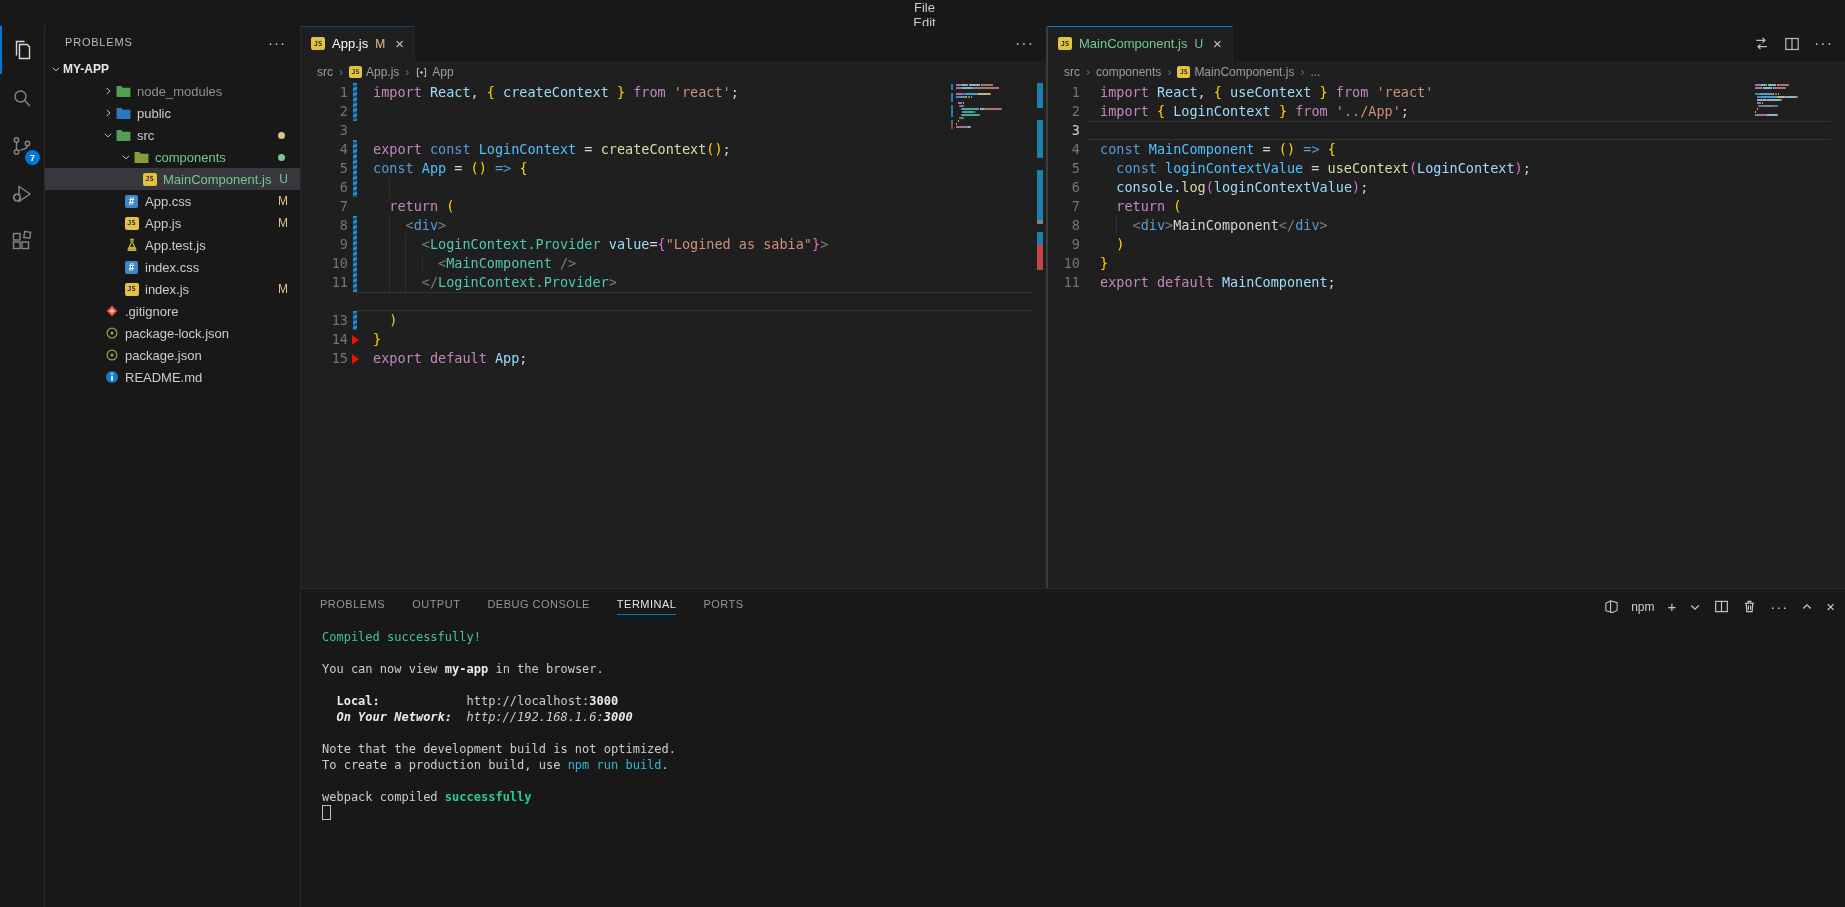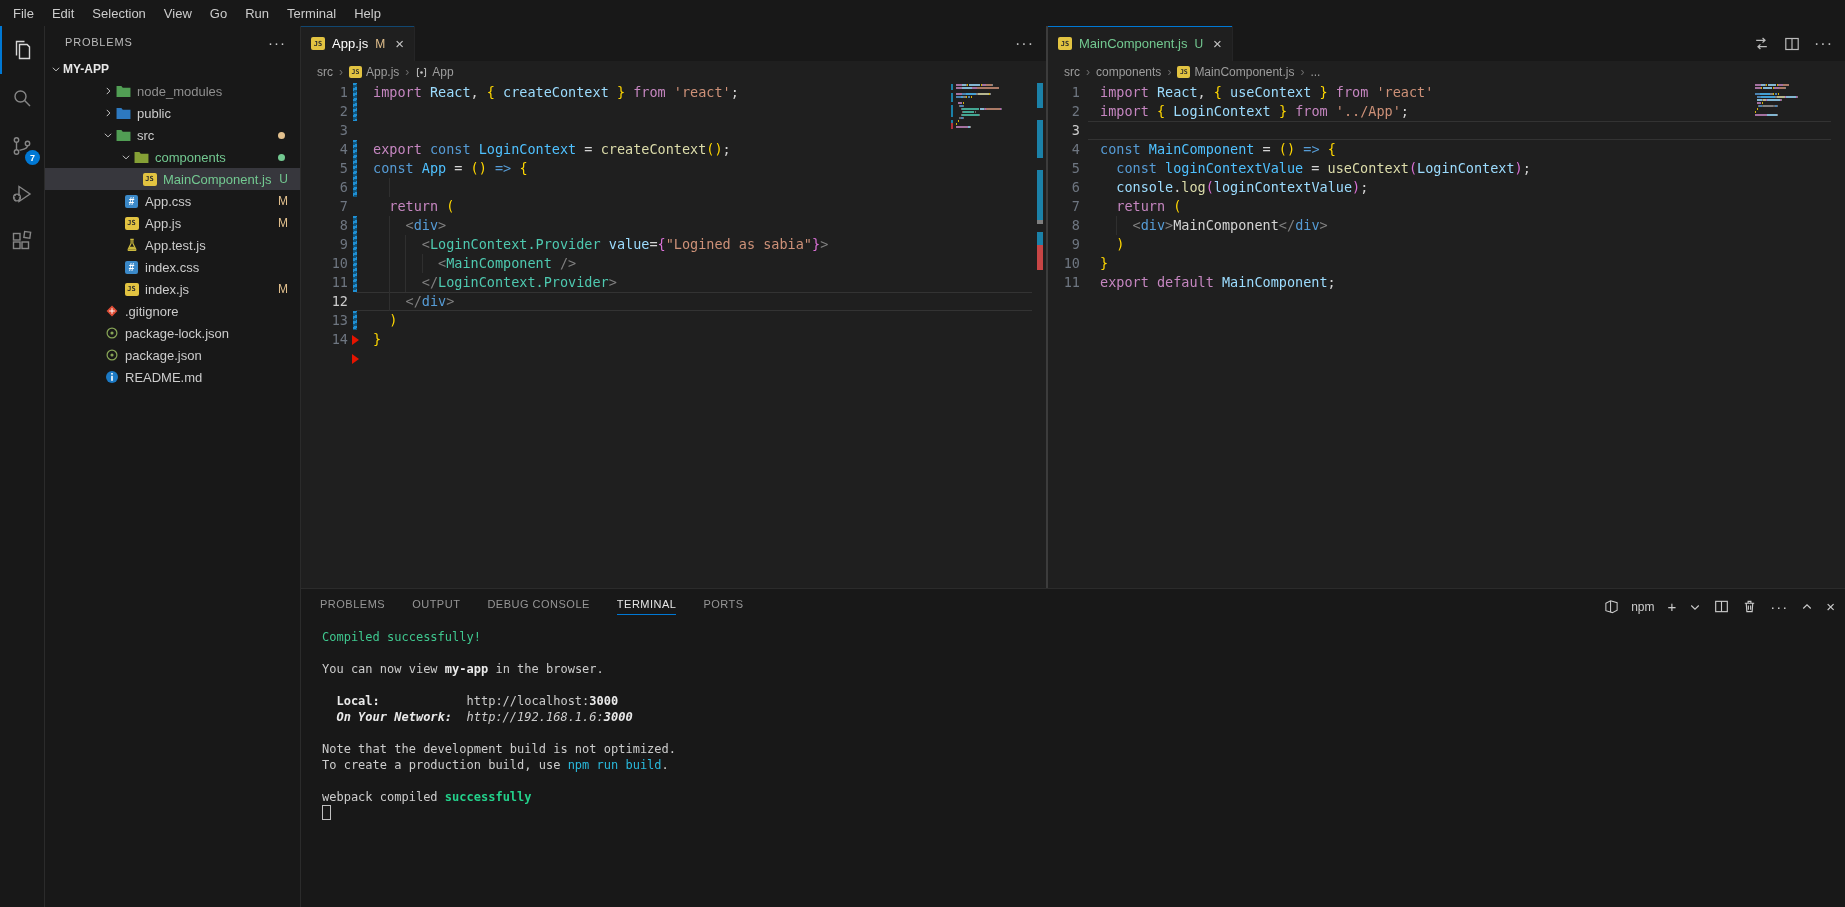--- a/index.html
+++ b/index.html
@@ -1,21 +1,21 @@
 <!DOCTYPE html>
 <html><head>
 <meta charset="utf-8">
 <style>
   html,body{margin:0;padding:0;background:#101010;}
   #root{position:relative;width:1845px;height:907px;background:#181818;overflow:hidden;
         font-family:"Liberation Sans",sans-serif;color:#cccccc;-webkit-font-smoothing:antialiased;}
 
   
   #menubar{position:absolute;left:0;top:0;width:100%;height:26px;display:flex;align-items:center;
-           padding-left:4px;background:#181818;box-sizing:border-box;}
+           padding-left:4px;background:#181818;box-sizing:border-box;flex-direction:column;}
   .menu-item{padding:0 9px;font-size:13px;color:#cccccc;height:100%;display:flex;align-items:center;cursor:default;}
 
   
   #activitybar{position:absolute;left:0;top:26px;width:45px;height:881px;background:#181818;border-right:1px solid #2b2b2b;box-sizing:border-box;}
   .ab-item{width:44px;height:48px;display:grid;place-items:center;position:relative;color:#868686;}
   .ab-item.active{color:#d7d7d7;box-shadow:inset 2px 0 0 #0078d4;}
   .ab-badge{position:absolute;right:4px;bottom:5px;background:#0078d4;color:#fff;border-radius:50%;
             width:15px;height:15px;font-size:9px;font-weight:bold;display:grid;place-items:center;}
 
   
@@ -342,23 +342,23 @@
         <div class="cline" style="top: 19px;"><span class="lnum" style="left: 7px;">2</span></div>
         <div class="cline" style="top: 38px;"><span class="lnum" style="left: 7px;">3</span><span class="ctext" style="left: 72px;"></span></div>
         <div class="cline" style="top: 57px;"><span class="lnum" style="left: 7px;">4</span><span class="ctext" style="left: 72px;"><span class="tk-k">export </span><span class="tk-c">const </span><span class="tk-C">LoginContext</span><span class="tk-w"> = </span><span class="tk-f">createContext</span><span class="tk-b">()</span><span class="tk-w">;</span></span></div>
         <div class="cline" style="top: 76px;"><span class="lnum" style="left: 7px;">5</span><span class="ctext" style="left: 72px;"><span class="tk-c">const </span><span class="tk-C">App</span><span class="tk-w"> = </span><span class="tk-b">()</span><span class="tk-w"> </span><span class="tk-c">=&gt;</span><span class="tk-w"> </span><span class="tk-b">{</span></span></div>
         <div class="cline" style="top: 95px;"><span class="lnum" style="left: 7px;">6</span><span class="guide" style="left: 88.24px;"></span><span class="ctext" style="left: 72px;"></span></div>
         <div class="cline" style="top: 114px;"><span class="lnum" style="left: 7px;">7</span><span class="ctext" style="left: 72px;"><span class="tk-w">  </span><span class="tk-k">return</span><span class="tk-w"> </span><span class="tk-b">(</span></span></div>
         <div class="cline" style="top: 133px;"><span class="lnum" style="left: 7px;">8</span><span class="guide" style="left: 88.24px;"></span><span class="ctext" style="left: 72px;"><span class="tk-w">    </span><span class="tk-p">&lt;</span><span class="tk-c">div</span><span class="tk-p">&gt;</span></span></div>
         <div class="cline" style="top: 152px;"><span class="lnum" style="left: 7px;">9</span><span class="guide" style="left: 88.24px;"></span><span class="guide" style="left: 104.48px;"></span><span class="ctext" style="left: 72px;"><span class="tk-w">      </span><span class="tk-p">&lt;</span><span class="tk-t">LoginContext.Provider</span><span class="tk-w"> </span><span class="tk-v">value</span><span class="tk-w">=</span><span class="tk-m">{</span><span class="tk-s">"Logined as sabia"</span><span class="tk-m">}</span><span class="tk-p">&gt;</span></span></div>
         <div class="cline" style="top: 171px;"><span class="lnum" style="left: 7px;">10</span><span class="guide" style="left: 88.24px;"></span><span class="guide" style="left: 104.48px;"></span><span class="guide" style="left: 120.72px;"></span><span class="ctext" style="left: 72px;"><span class="tk-w">        </span><span class="tk-p">&lt;</span><span class="tk-t">MainComponent</span><span class="tk-w"> </span><span class="tk-p">/&gt;</span></span></div>
         <div class="cline" style="top: 190px;"><span class="lnum" style="left: 7px;">11</span><span class="guide" style="left: 88.24px;"></span><span class="guide" style="left: 104.48px;"></span><span class="ctext" style="left: 72px;"><span class="tk-w">      </span><span class="tk-p">&lt;/</span><span class="tk-t">LoginContext.Provider</span><span class="tk-p">&gt;</span></span></div>
-        <div class="cline" style="top: 209px;"><span class="lnum cur" style="left: 7px;">12</span><span class="guide" style="left: 88.24px;"></span><span class="ctext" style="left: 72px;"><span class="tk-w">    </span><span class="tk-p">&lt;/</span><span class="tk-c">div</span><span class="tk-p">&gt;</span></span></div>
         <div class="cline" style="top: 228px;"><span class="lnum" style="left: 7px;">13</span><span class="ctext" style="left: 72px;"><span class="tk-w">  </span><span class="tk-b">)</span></span></div>
         <div class="cline" style="top: 247px;"><span class="lnum" style="left: 7px;">14</span><span class="ctext" style="left: 72px;"><span class="tk-b">}</span></span></div>
+        <div class="cline" style="top: 266px;"><span class="lnum" style="left: 7px;">15</span><span class="ctext" style="left: 72px;"><span class="tk-k">export default </span><span class="tk-v">App</span><span class="tk-w">;</span></span></div>
         <div class="gitbar" style="left: 52px; top: 0px; height: 38px;"></div>
         <div class="gitbar" style="left: 52px; top: 57px; height: 57px;"></div>
         <div class="gitbar" style="left: 52px; top: 133px; height: 76px;"></div>
         <div class="gitbar" style="left: 52px; top: 228px; height: 19px;"></div>
         <div class="deltri" style="left: 51px; top: 251.5px;"></div>
         <div class="deltri" style="left: 51px; top: 270.5px;"></div>
         <div class="minimap">
           <div class="mm-row"><span class="mm-tok" style="width: 5.6px; background: rgb(197, 134, 192);"></span><span class="mm-tok" style="width: 4px; background: rgb(156, 220, 254);"></span><span class="mm-tok" style="width: 1.6px; background: rgb(154, 154, 154);"></span><span class="mm-tok" style="width: 1px; background: rgb(255, 215, 0);"></span><span class="mm-tok" style="width: 1px; background: transparent;"></span><span class="mm-tok" style="width: 10.4px; background: rgb(156, 220, 254);"></span><span class="mm-tok" style="width: 1px; background: transparent;"></span><span class="mm-tok" style="width: 1px; background: rgb(255, 215, 0);"></span><span class="mm-tok" style="width: 4.8px; background: rgb(197, 134, 192);"></span><span class="mm-tok" style="width: 5.6px; background: rgb(206, 145, 120);"></span><span class="mm-tok" style="width: 1px; background: rgb(154, 154, 154);"></span></div>
           <div class="mm-edge" style="top: 0px; height: 3px; background: rgb(27, 129, 168);"></div>
           <div class="mm-row"><span class="mm-tok" style="width: 5.6px; background: rgb(197, 134, 192);"></span><span class="mm-tok" style="width: 10.4px; background: rgb(156, 220, 254);"></span><span class="mm-tok" style="width: 4.8px; background: rgb(197, 134, 192);"></span><span class="mm-tok" style="width: 22.4px; background: rgb(206, 145, 120);"></span></div>

